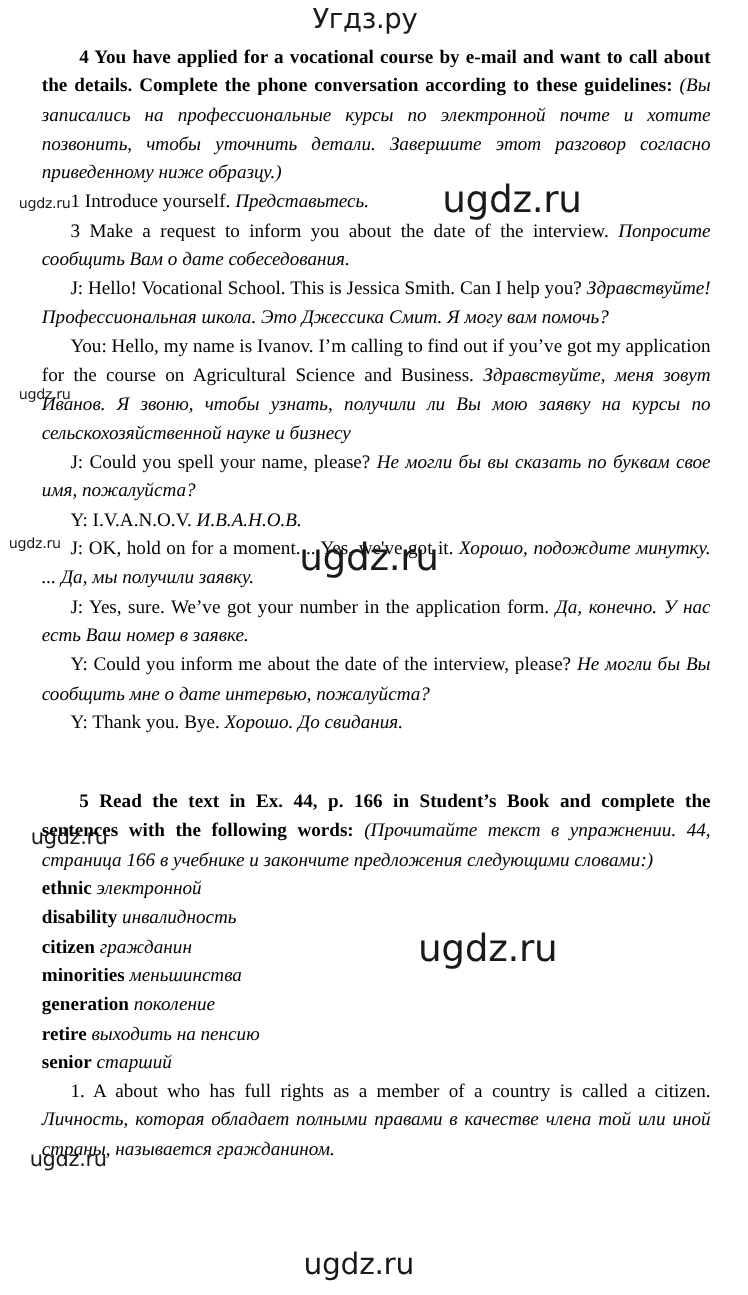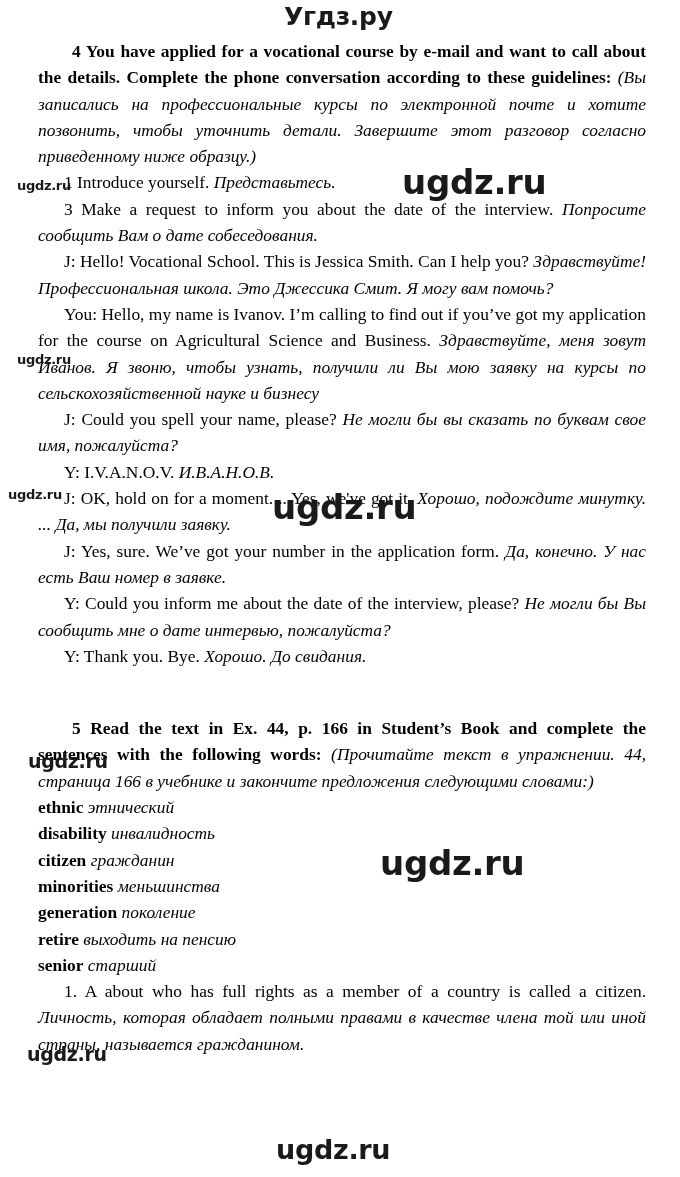--- a/index.html
+++ b/index.html
@@ -19,21 +19,21 @@
   #page {
     position: relative;
     width: 680px;
     height: 1177px;
   }
 
   
   .wm {
     position: absolute;
     font-family: "DejaVu Sans", "Liberation Sans", sans-serif;
-    font-weight: bold;
+    font-weight: normal;
     color: #1a1a1a;
     white-space: nowrap;
     letter-spacing: -0.3px;
     z-index: 5;
   }
   .wm-top    { left: 284px; top: 2px;    font-size: 25px; }
   .wm-big    { font-size: 34px; }
   .wm-mid    { font-size: 27px; }
   .wm-small  { font-size: 13px; }
 
@@ -118,21 +118,21 @@
     <p class="indent"><span>Y:</span><span> </span><span>Could you inform me about the date of the interview, please?</span><span> </span><i>Не могли бы Вы сообщить мне о дате интервью, пожалуйста?</i></p>
 
     <p class="indent"><span>Y:</span><span> </span><span>Thank you. Bye.</span><span> </span><i>Хорошо. До свидания.</i></p>
 
 
     <div class="gap-large"></div>
 
     <p class="indent-big"><b><span>5</span><span> </span><span>Read the text in Ex. 44, p. 166 in Student’s Book and complete the sentences with the following words:</span></b><span> </span><i>(Прочитайте текст в упражнении. 44, страница 166 в учебнике и закончите предложения следующими словами:)</i></p>
 
     <div class="vocab">
-      <p><b>ethnic</b><span> </span><i>этнический</i></p>
+      <p><b>ethnic</b><span> </span><i>электронной</i></p>
       <p><b>disability</b><span> </span><i>инвалидность</i></p>
       <p><b>citizen</b><span> </span><i>гражданин</i></p>
       <p><b>minorities</b><span> </span><i>меньшинства</i></p>
       <p><b>generation</b><span> </span><i>поколение</i></p>
       <p><b>retire</b><span> </span><i>выходить на пенсию</i></p>
       <p><b>senior</b><span> </span><i>старший</i></p>
     </div>
 
     <p class="indent"><span>1.</span><span> </span><span>A about who has full rights as a member of a country is called a citizen.</span><span> </span><i>Личность, которая обладает полными правами в качестве члена той или иной страны, называется гражданином.</i></p>
 

